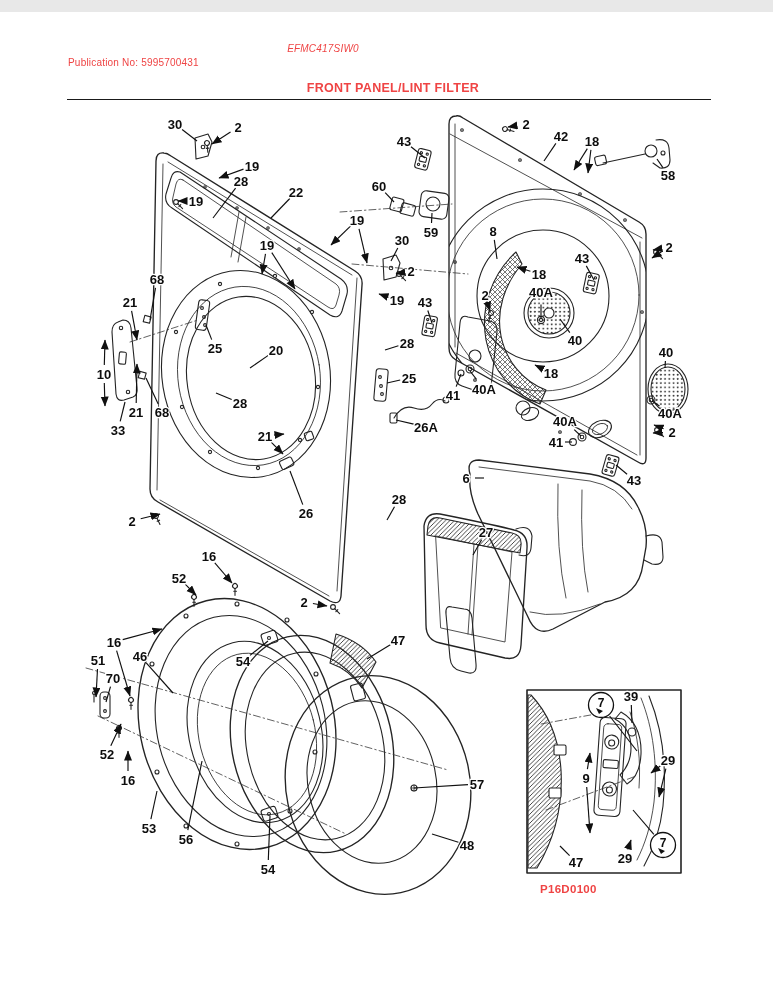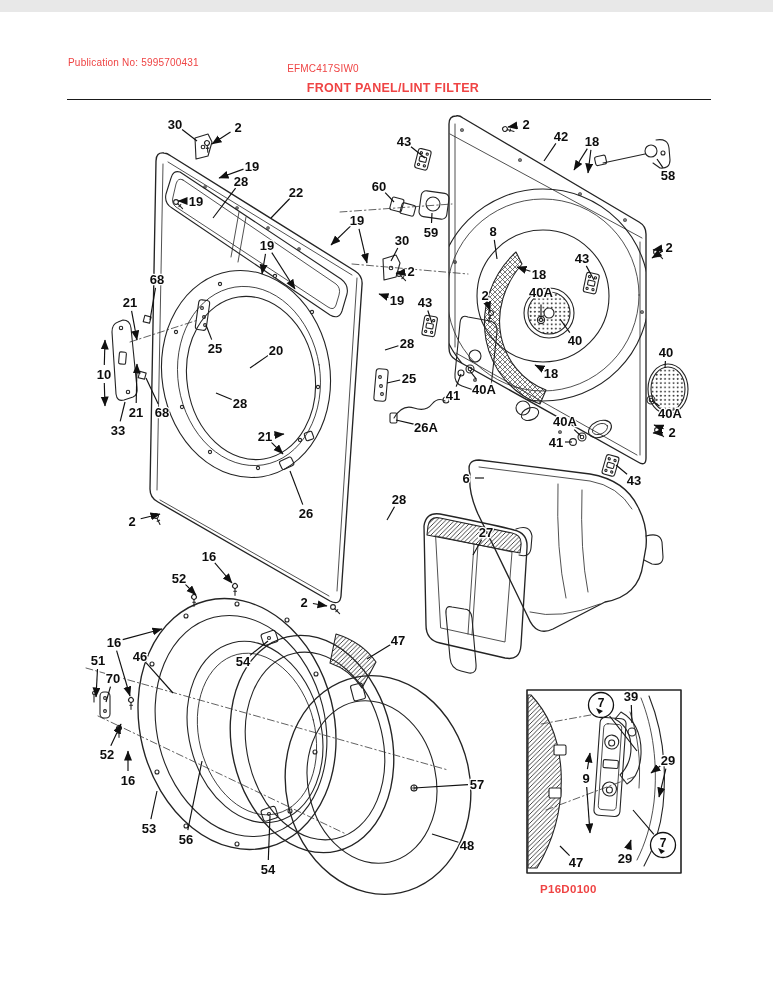--- a/index.html
+++ b/index.html
@@ -2,21 +2,21 @@
 <html><head>
 <meta charset="utf-8">
 <style>
   html,body{margin:0;padding:0;background:#e8e8e8;}
   .page{
     position:relative;width:773px;height:1000px;background:#ffffff;
     margin:12px auto;font-family:"Liberation Sans",sans-serif;color:#ef4444;
     overflow:hidden;
   }
   .hdr-pub{position:absolute;left:68px;top:45px;font-size:10px;letter-spacing:.2px;}
-  .hdr-model{position:absolute;left:0;top:51px;width:646px;text-align:center;font-size:10px;letter-spacing:.2px;}
+  .hdr-model{position:absolute;left:0;top:31px;width:646px;text-align:center;font-size:10px;letter-spacing:.2px;font-style:italic;}
   .hdr-title{position:absolute;left:0;top:69px;width:786px;text-align:center;font-size:12.5px;font-weight:bold;letter-spacing:.3px;}
   .hdr-rule{position:absolute;left:67px;top:87px;width:644px;border-top:1.6px solid #1a1a1a;}
   .diagram-code{position:absolute;left:540px;top:871px;width:141px;text-align:left;font-size:11.5px;font-weight:bold;letter-spacing:.3px;}
   svg.diagram{position:absolute;left:0;top:0;}
   .art{stroke:#242424;fill:none;stroke-width:1.1;stroke-linejoin:round;stroke-linecap:round;}
   .thick{stroke-width:1.35;}
   .thin{stroke-width:.8;}
   .dash{stroke-dasharray:7 3 1.5 3;stroke-width:.8;stroke:#3a3a3a;}
   .lead{stroke:#101010;stroke-width:1.15;fill:none;}
   .lbl{font-family:"Liberation Sans",sans-serif;font-weight:bold;font-size:13px;fill:#0d0d0d;

